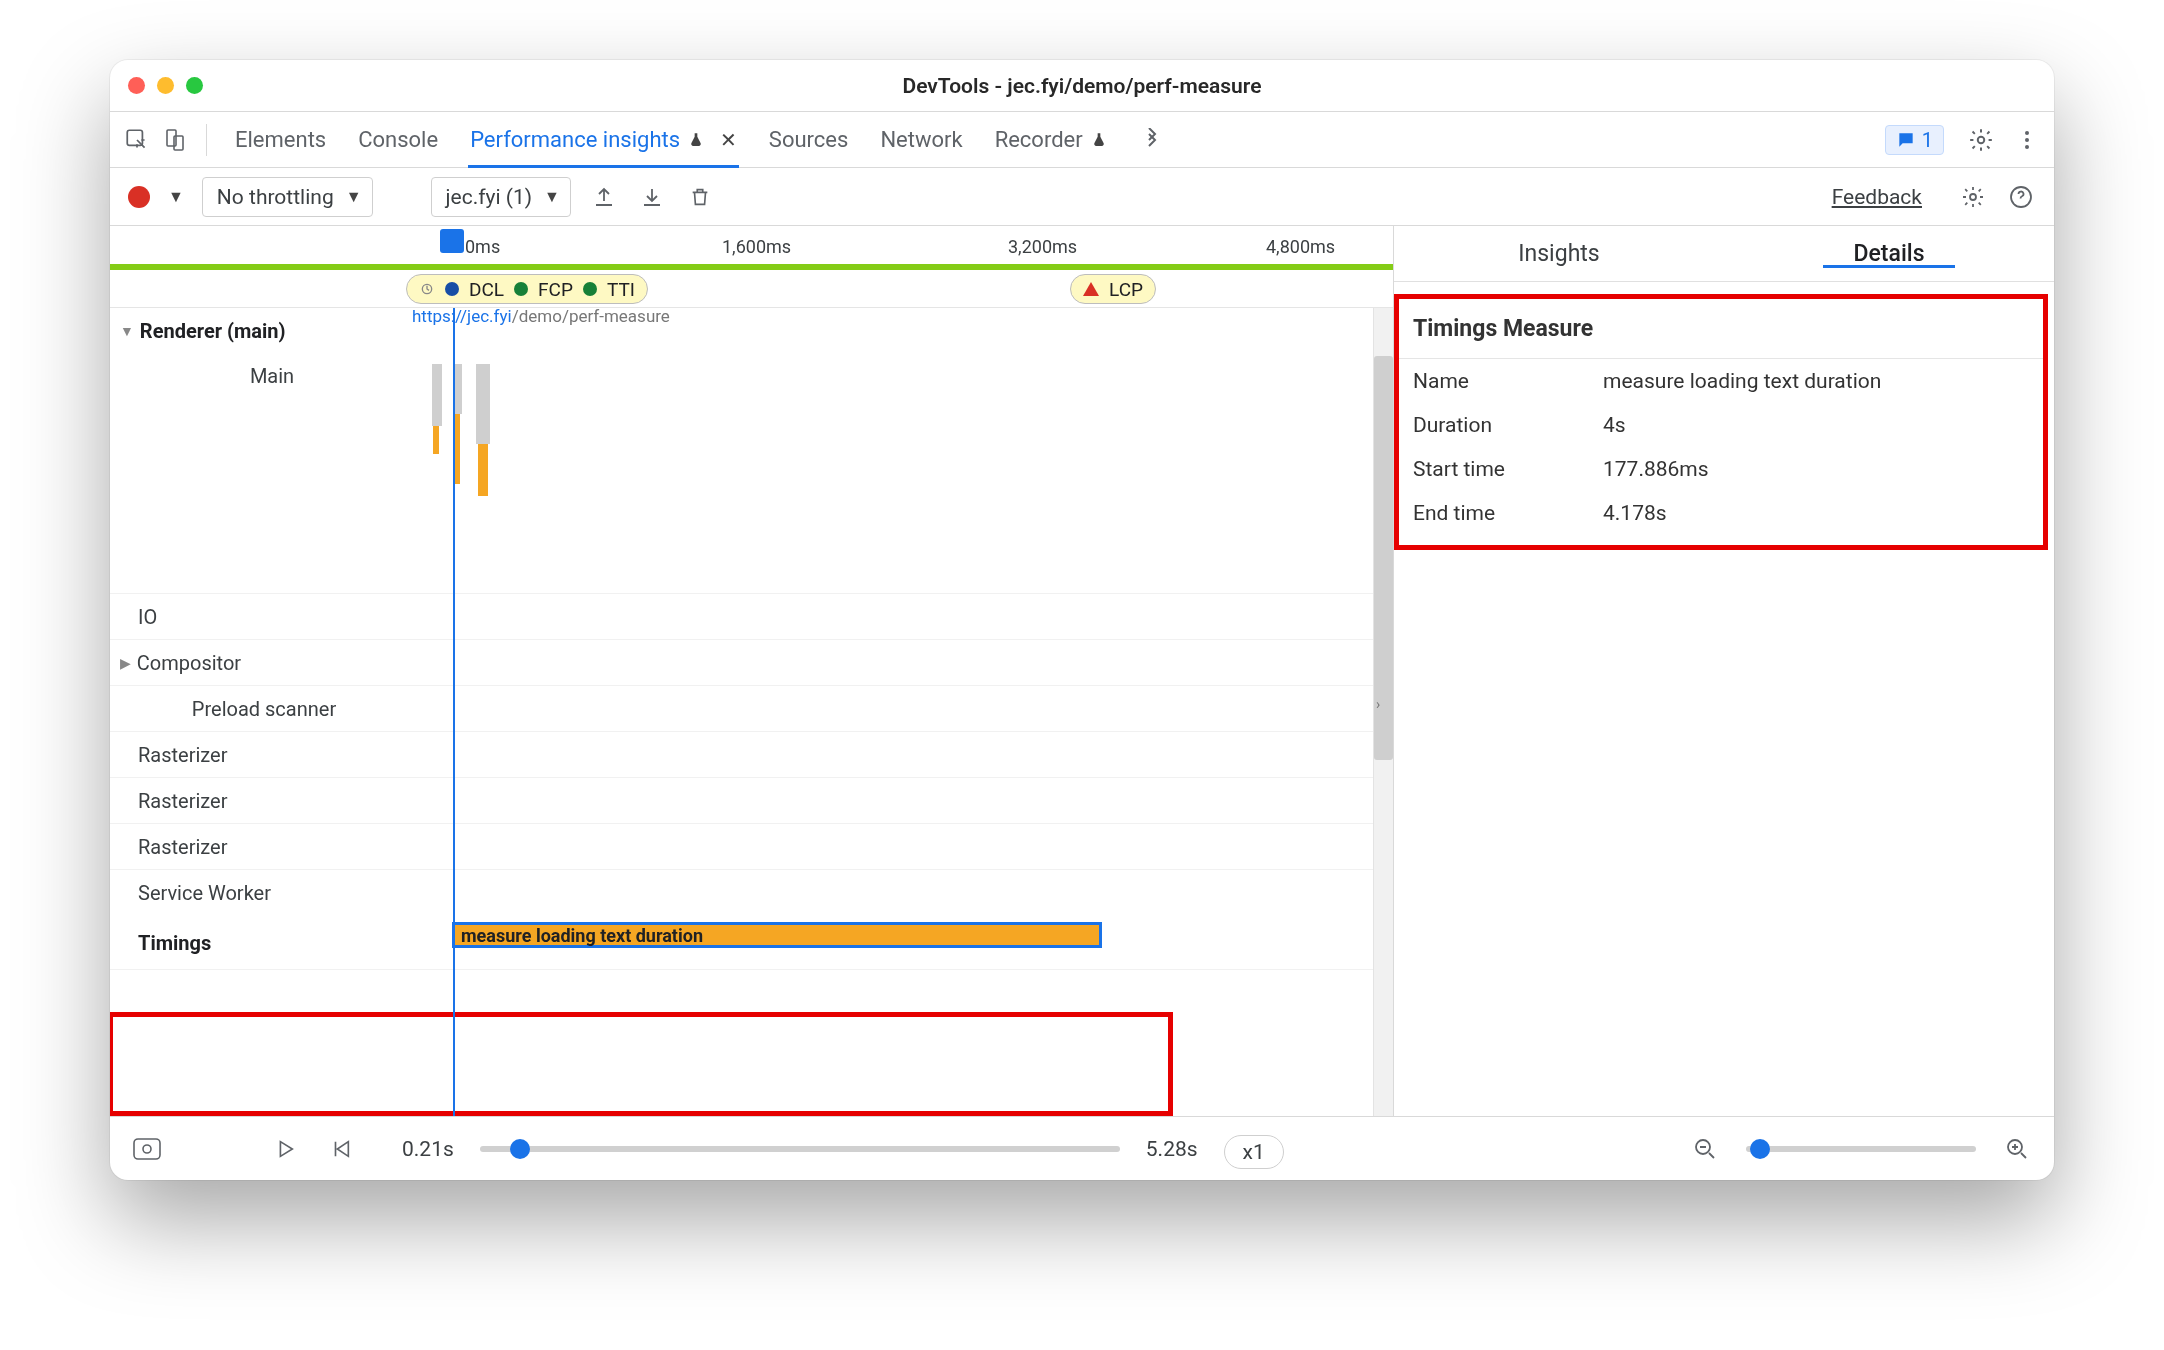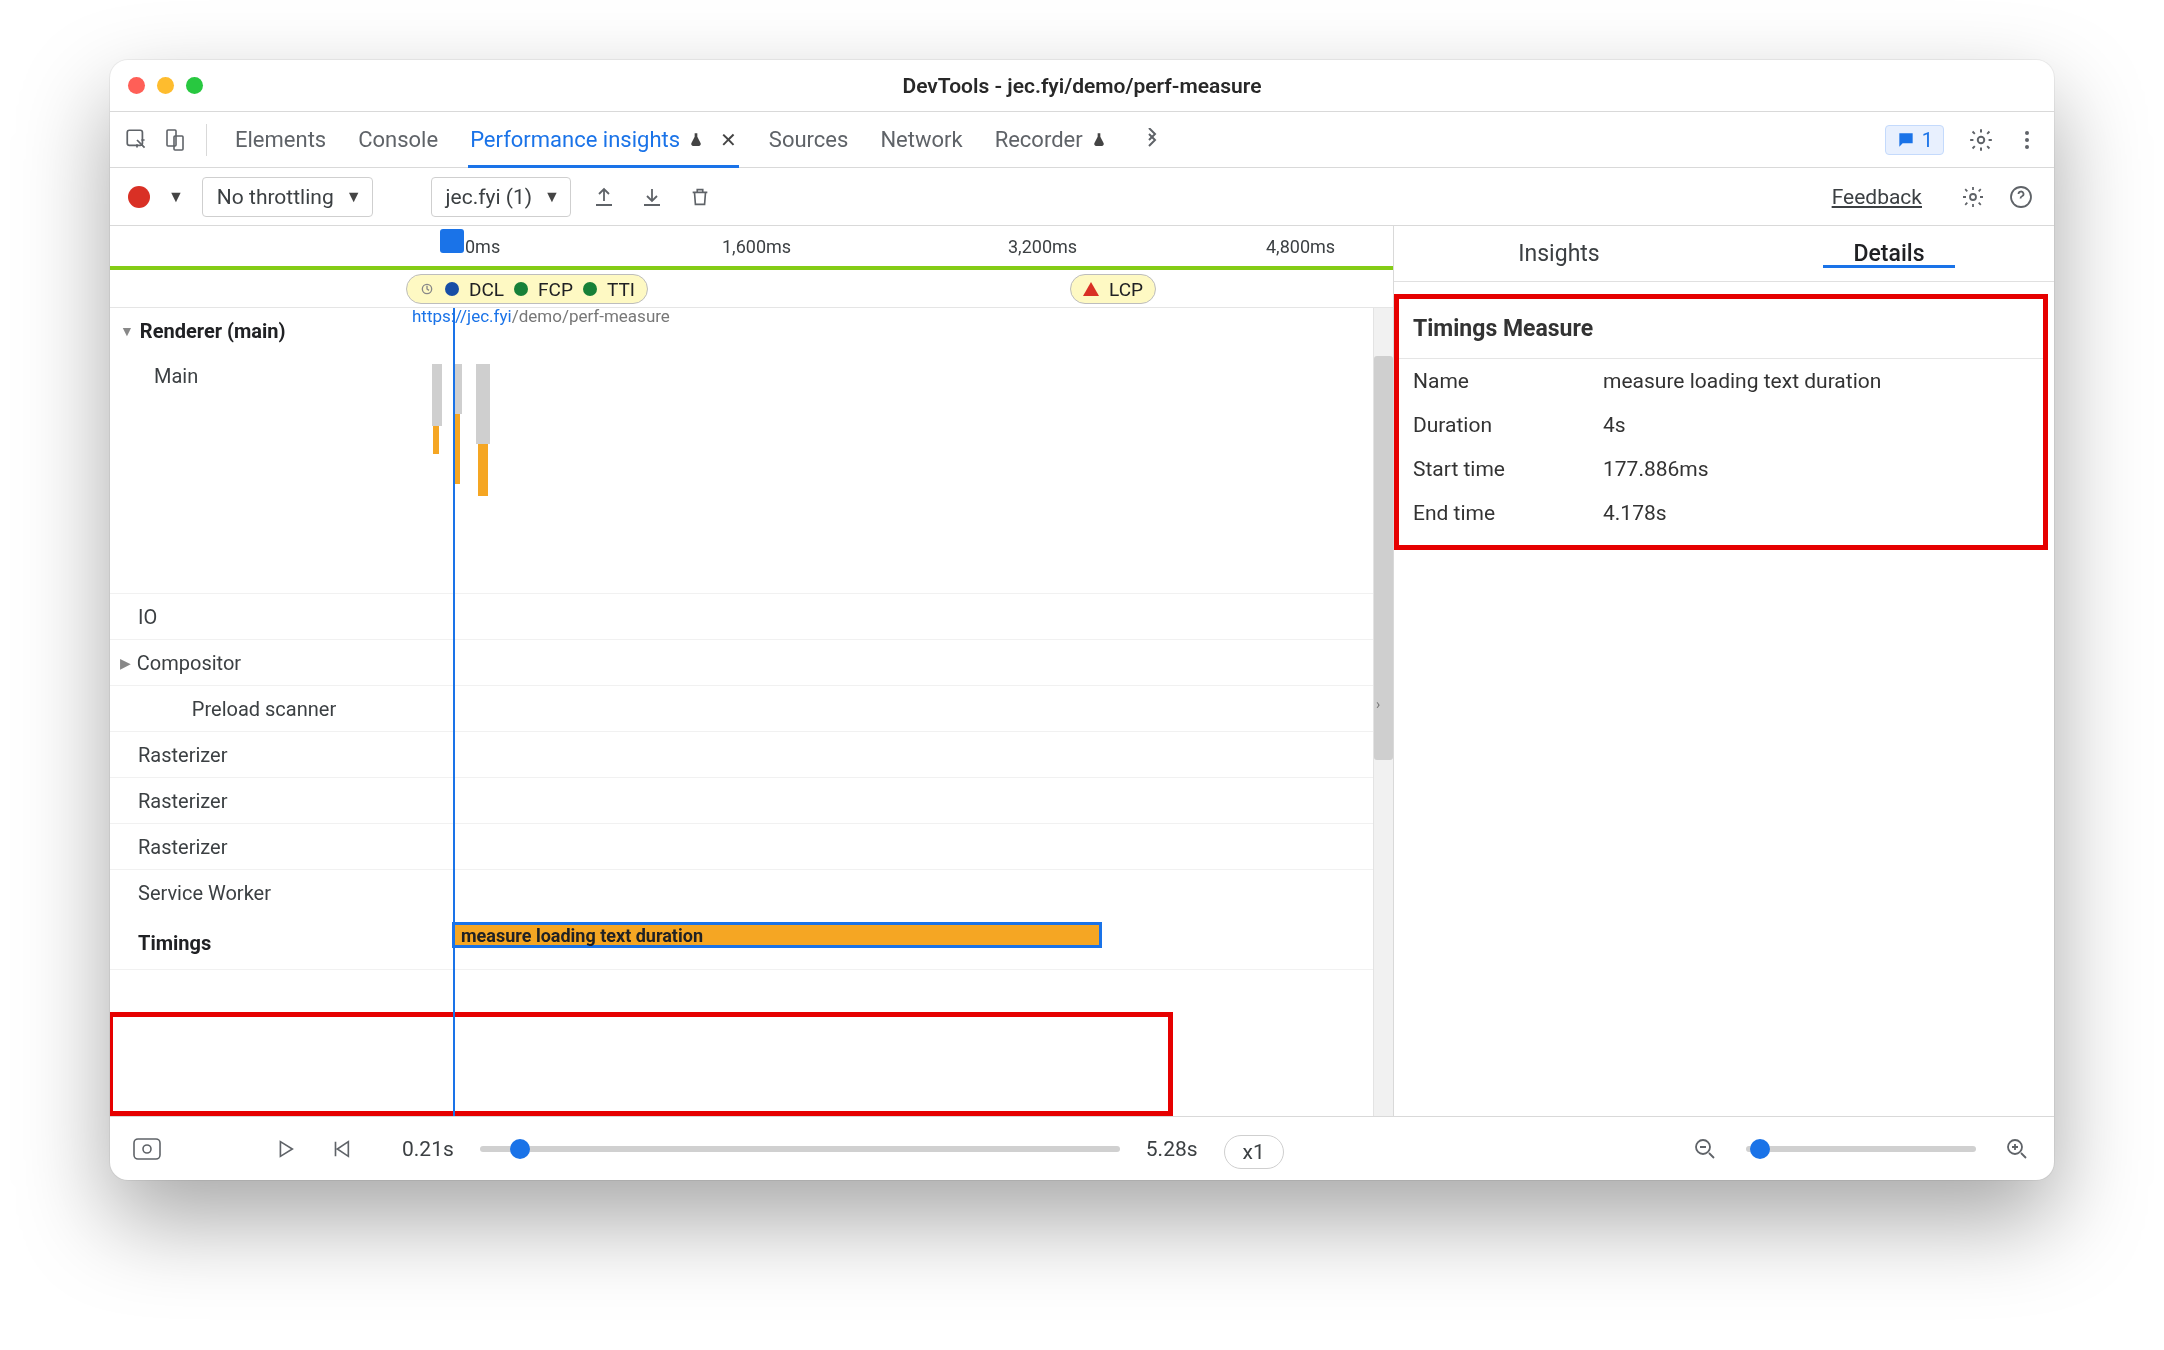--- a/index.html
+++ b/index.html
@@ -69,21 +69,21 @@
   .tb-spacer { flex:1; }
   .feedback { text-decoration: underline; color:#3c4043; cursor:pointer; }
   
   .main {
     flex:1; display:flex; min-height:0;
   }
   .left { flex:1; display:flex; flex-direction:column; min-width:0; border-right: 1px solid #d9d9d9; position:relative;}
   .right { width: 660px; display:flex; flex-direction:column;gap:8px; }
   
   .ruler {
-    height: 44px; position: relative; border-bottom:4px solid #84cc16;
+    height: 44px; position: relative; border-bottom:6px solid #84cc16;
     font-size:18px; color:#3c4043;
   }
   .ruler .handle {
     position:absolute; left:330px; top:3px; width:24px; height:24px;
     background:#1a73e8; border-radius:3px;
   }
   .ruler .tick { position:absolute; top:10px; }
   .markers {
     height: 38px; position: relative; border-bottom:1px solid #e5e5e5;
   }
@@ -317,21 +317,21 @@
 
         <div class="track-row header" style="border-bottom:none;">
           <div class="label">
               <span class="row-toggle">▼</span>
               <span>Renderer (main)</span>
             </div>
           <div class="area"></div>
         </div>
 
         <div class="track-row" style="height:240px; align-items:flex-start; padding-top:10px;">
-          <div class="label" style="padding-left:44px;">
+          <div class="label" style="padding-left:44px;justify-content:center;">
               <span>Main</span>
             </div>
           <div class="area">
             <div class="task-bar" style="left:42px; width:10px; height:62px; top:0;"></div>
             <div class="task-bar" style="left:64px; width:8px; height:50px; top:0;"></div>
             <div class="task-bar" style="left:86px; width:14px; height:80px; top:0;"></div>
             <div class="task-bar or" style="left:43px; width:6px; height:28px; top:62px;"></div>
             <div class="task-bar or" style="left:64px; width:6px; height:70px; top:50px;"></div>
             <div class="task-bar or" style="left:88px; width:10px; height:52px; top:80px;"></div>
           </div>

